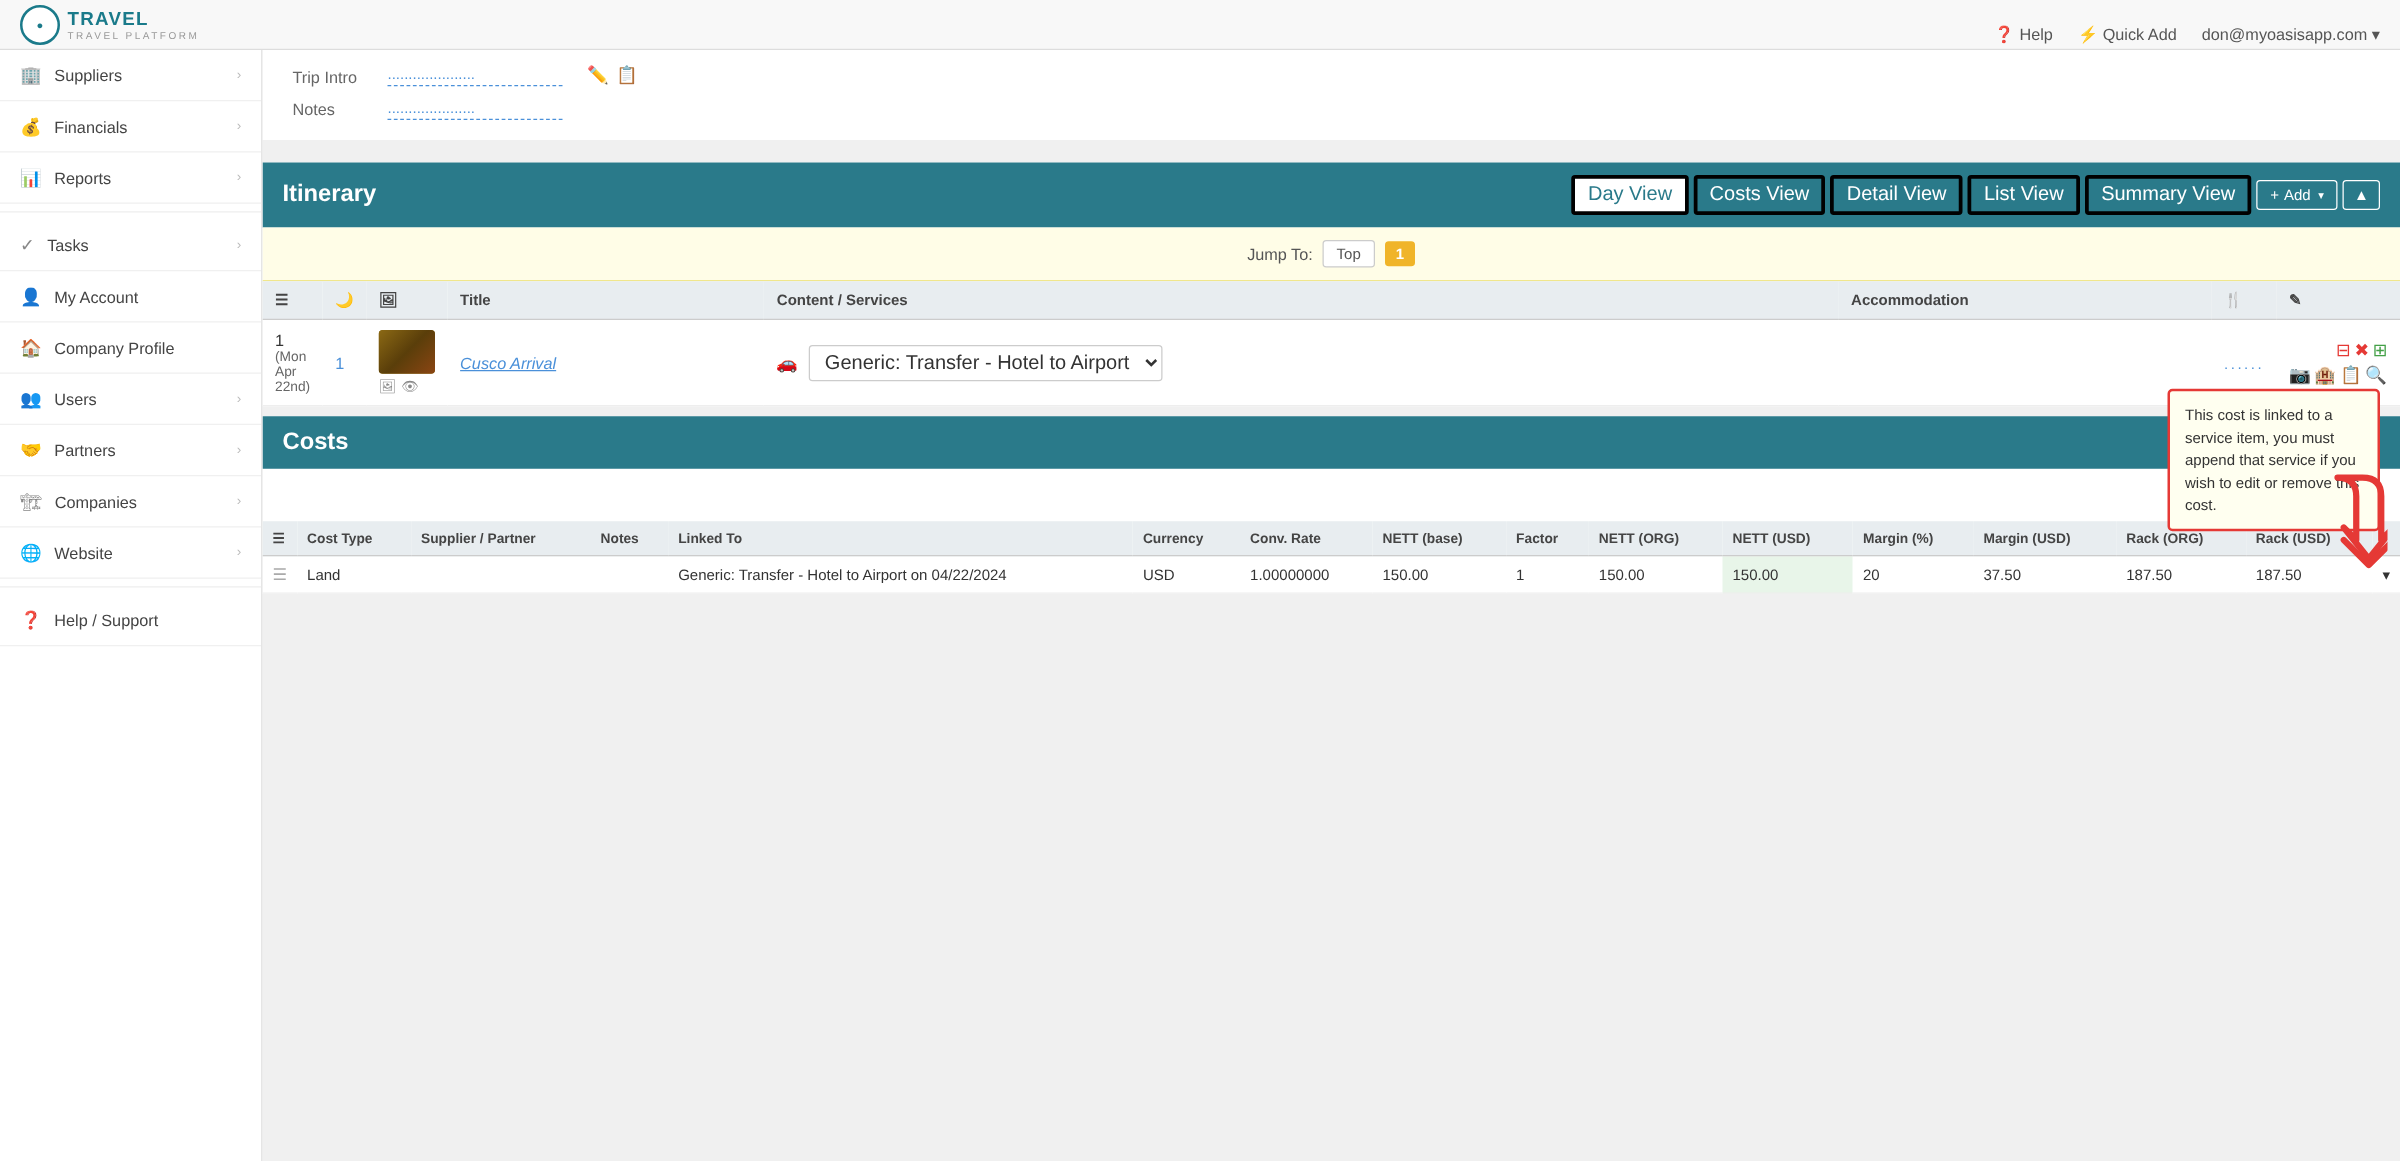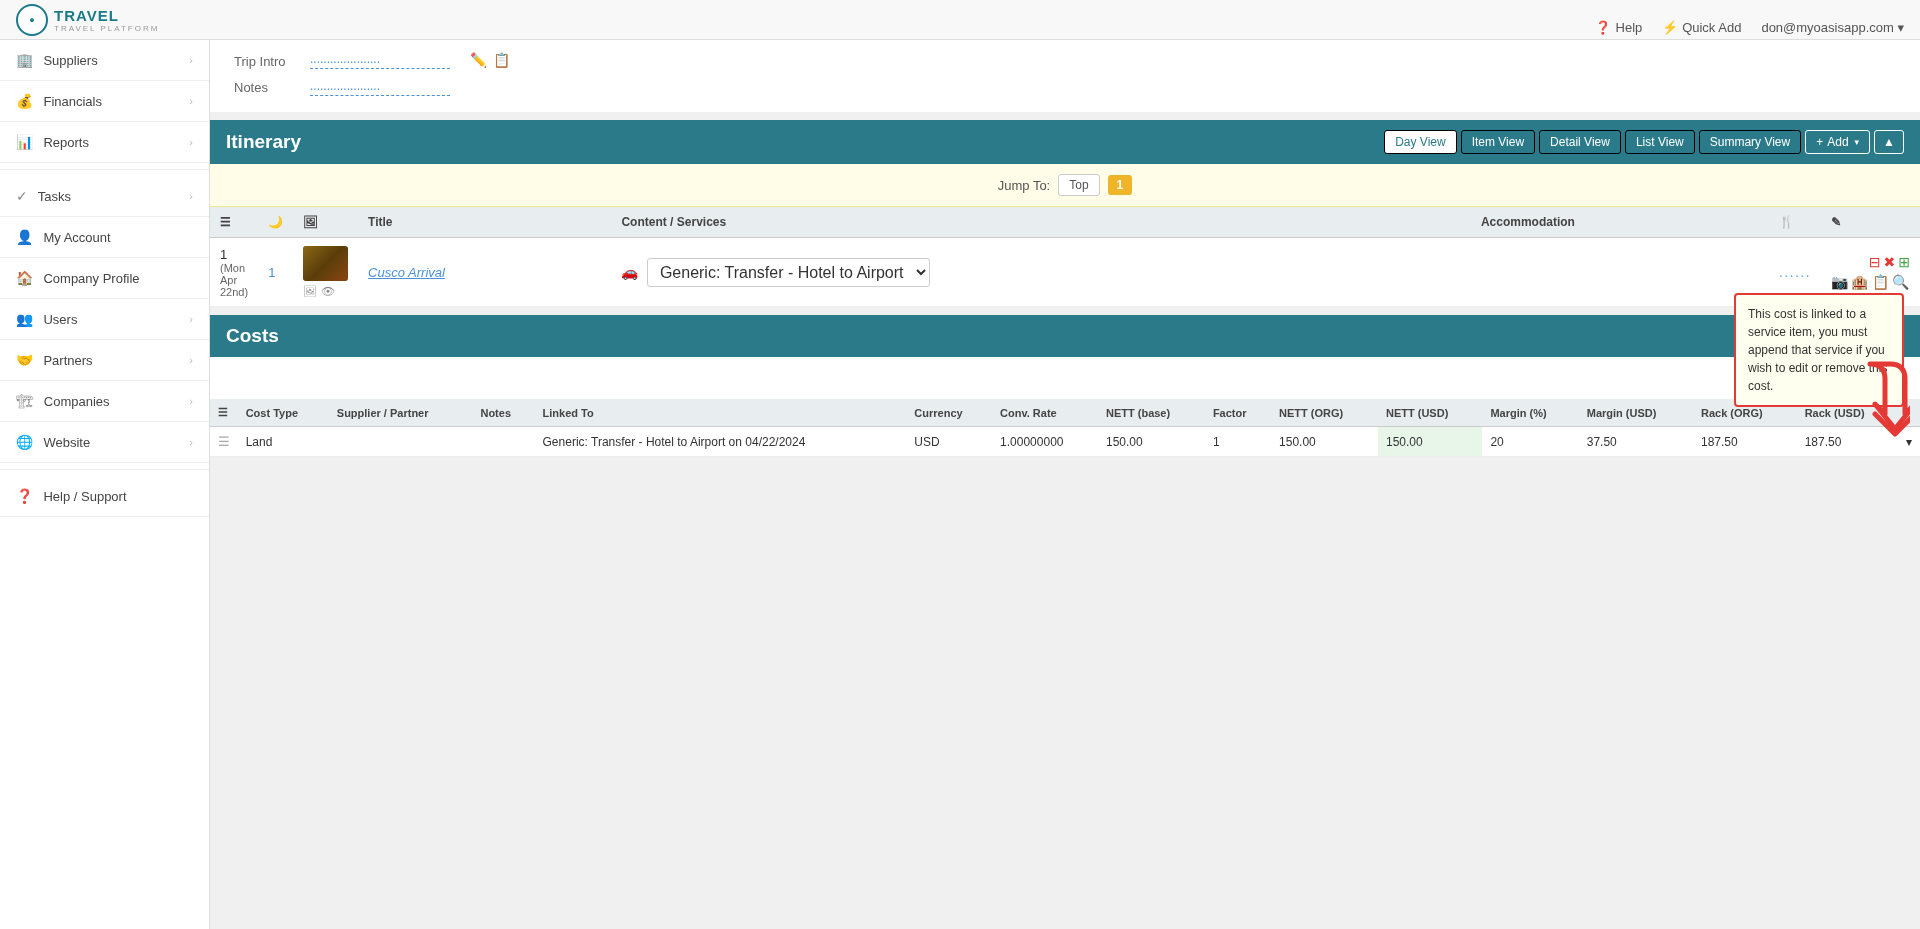--- a/index.html
+++ b/index.html
@@ -67,21 +67,21 @@
       flex: 1;
       overflow-y: auto;
       background: #f0f0f0;
       padding: 0;
     }
 
     
     .panel { background: #fff; margin-bottom: 8px; }
 
     
-    .trip-intro { padding: 12px 24px 16px; background: #fff; margin-bottom: 8px; }
+    .trip-intro { padding: 12px 24px 16px; background: #fff; margin-bottom: 18px; }
     .trip-intro-row { display: flex; align-items: flex-start; gap: 16px; margin-bottom: 10px; }
     .trip-intro-label { color: #666; min-width: 60px; font-size: 13px; padding-top: 2px; }
     .trip-intro-value { color: #4a90d9; font-size: 12px; border-bottom: 1px dashed #4a90d9; padding-bottom: 2px; min-width: 140px; }
     .trip-intro-icons { display: flex; gap: 6px; margin-left: 4px; }
     .trip-icon { color: #6a9fd8; font-size: 14px; cursor: pointer; }
 
     .notes-row { display: flex; align-items: center; gap: 16px; margin-top: 6px; }
     .notes-label { color: #666; min-width: 60px; font-size: 13px; }
     .notes-value { color: #4a90d9; font-size: 12px; border-bottom: 1px dashed #4a90d9; padding-bottom: 2px; min-width: 140px; }
 
@@ -91,24 +91,24 @@
       color: #fff;
       padding: 10px 16px;
       display: flex;
       align-items: center;
       justify-content: space-between;
     }
     .section-header .title { font-size: 19px; font-weight: bold; }
     .section-header-right { display: flex; align-items: center; gap: 4px; }
     .view-tab {
       background: transparent;
-      border: 1px solid #000000;
+      border: 3px solid #000000;
       color: #fff;
       padding: 4px 10px;
-      font-size: 12px;
+      font-size: 16px;
       cursor: pointer;
       border-radius: 3px;
     }
     .view-tab.active { background: #fff; color: #2a7a8a; }
     .add-btn {
       background: transparent;
       border: 1px solid #fff;
       color: #fff;
       padding: 4px 10px;
       font-size: 12px;
@@ -413,21 +413,21 @@
         <span class="notes-label">Notes</span>
         <span class="notes-value">.....................</span>
       </div>
     </div>
 
     <div class="panel">
       <div class="section-header">
         <span class="title">Itinerary</span>
         <div class="section-header-right">
           <button class="view-tab active">Day View</button>
-          <button class="view-tab">Item View</button>
+          <button class="view-tab">Costs View</button>
           <button class="view-tab">Detail View</button>
           <button class="view-tab">List View</button>
           <button class="view-tab">Summary View</button>
           <button class="add-btn">
             <span>+</span>
             <span>Add</span>
             <span class="caret">▾</span>
           </button>
           <button class="collapse-btn">▲</button>
         </div>

